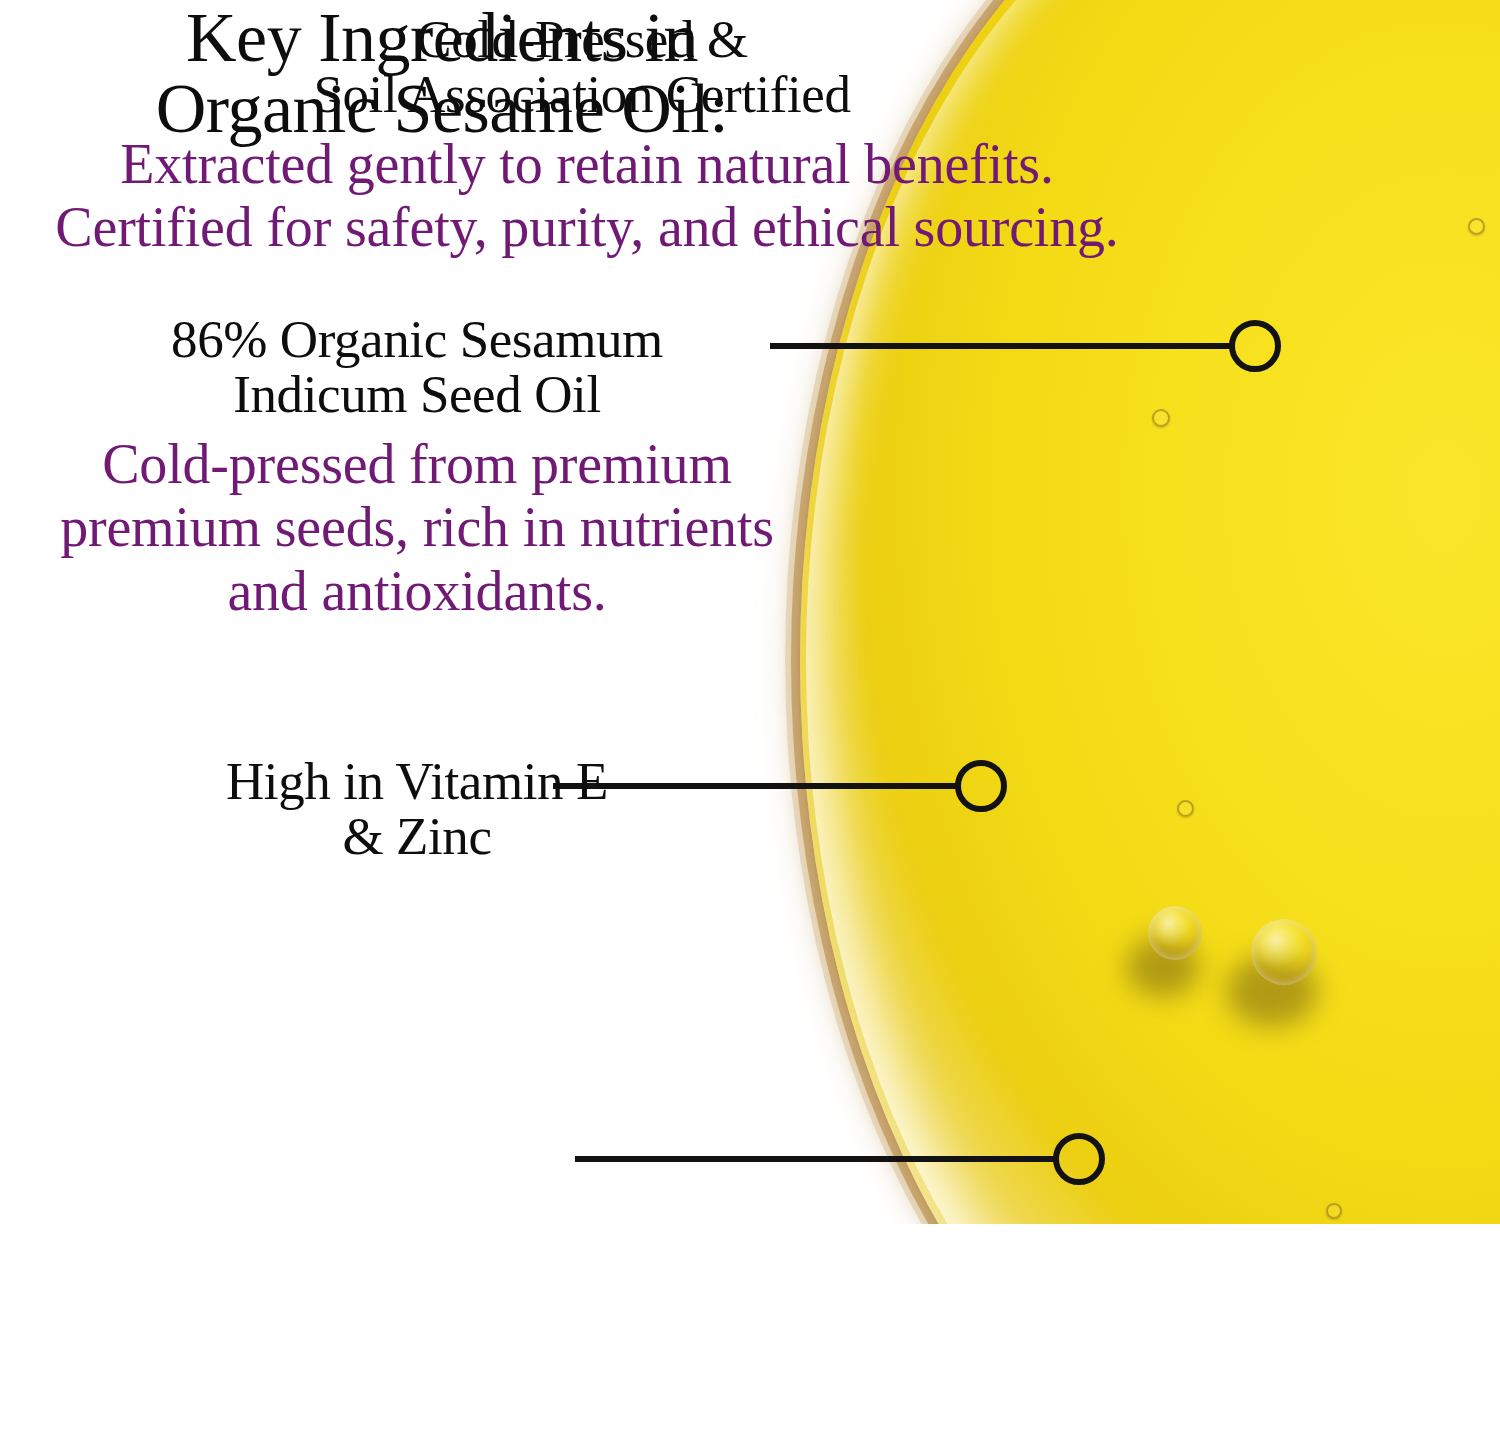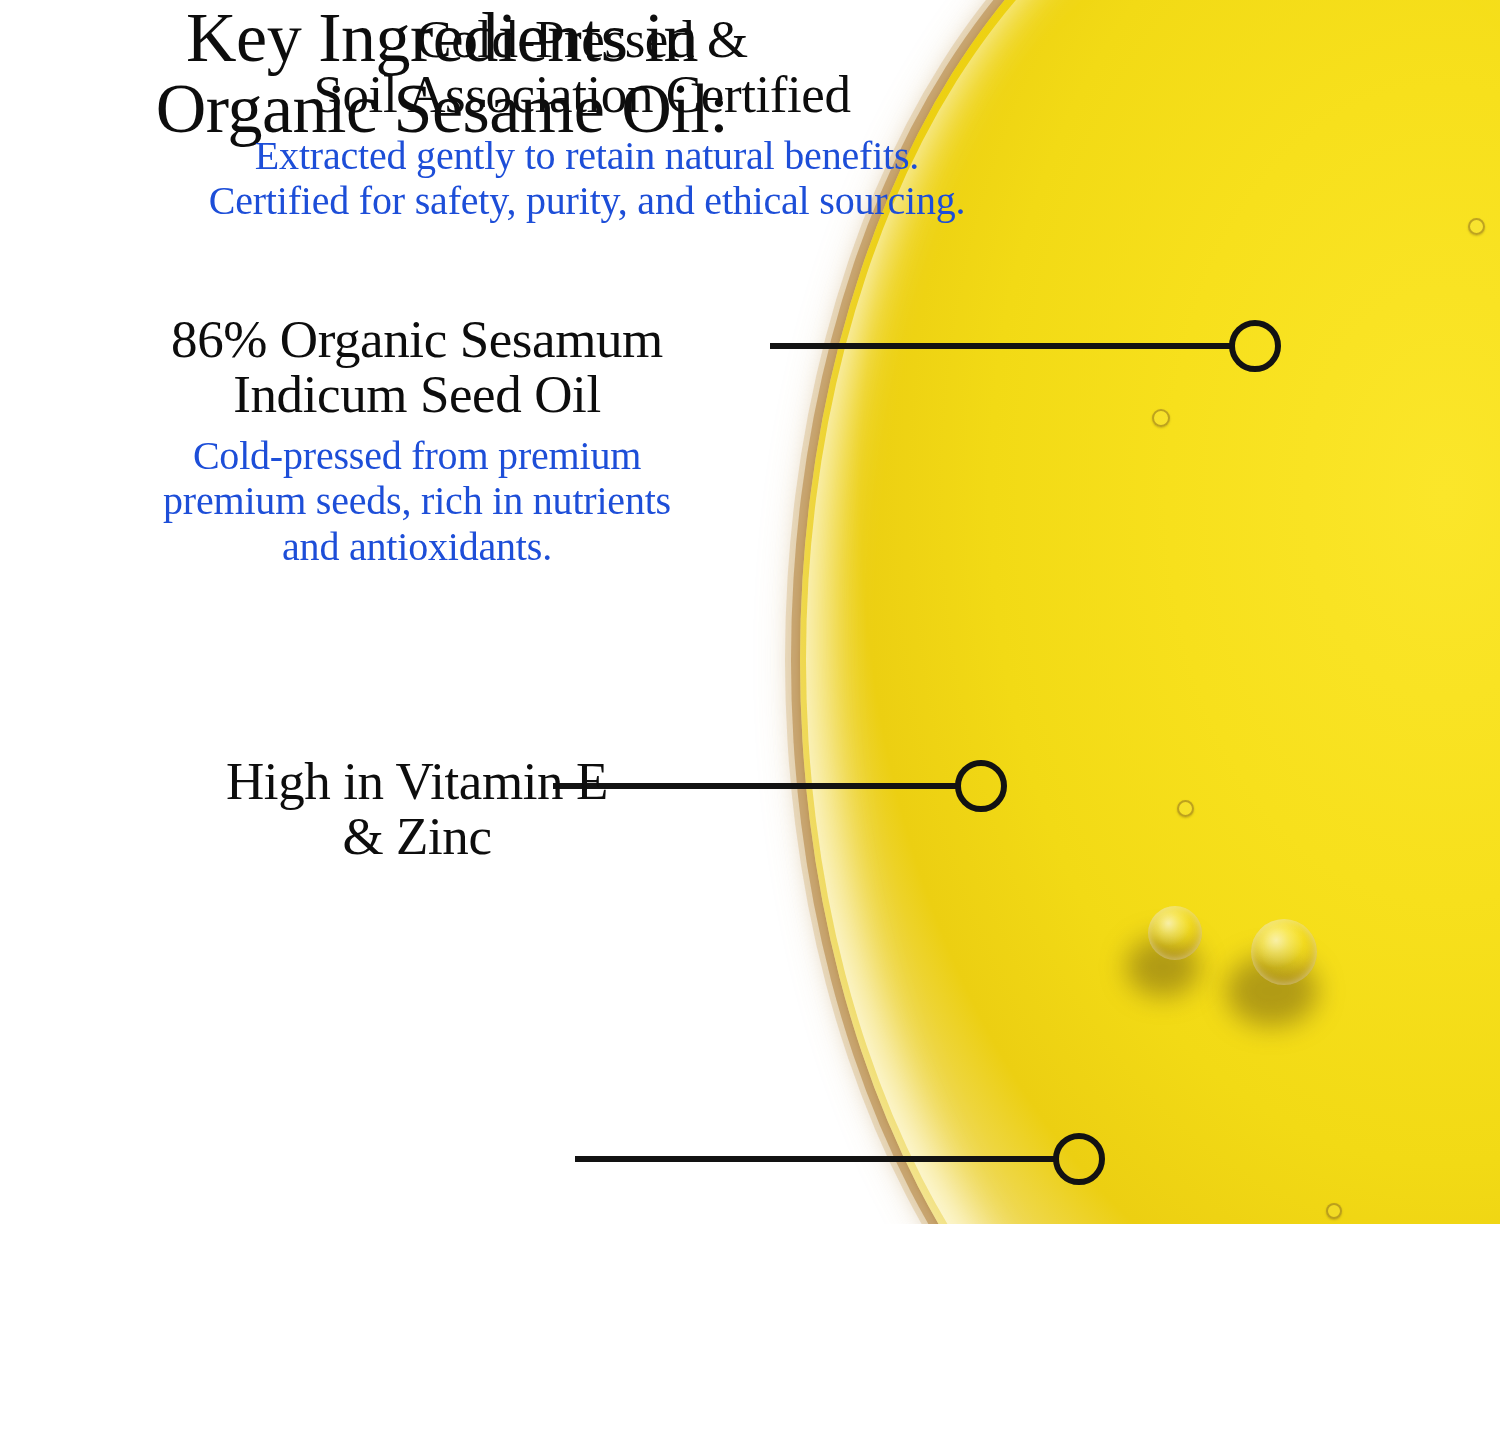--- a/index.html
+++ b/index.html
@@ -152,25 +152,25 @@
   .block-heading {
     font-size: 53px;
     line-height: 1.03;
     font-weight: 400;
     letter-spacing: -0.4px;
     color: #0d0d0d;
     white-space: pre-line;
     margin: 12px;
   }
   .block-body {
-    font-size: 40px;
+    font-size: 56px;
     line-height: 1.13;
     font-weight: 400;
     letter-spacing: -0.2px;
-    color: #1d4ed8;
+    color: #701a75;
     white-space: pre-line;
     margin: 12px 0 0 0;
   }
   #block-1 { top: 300px; }
   #block-2 { top: 742px; }
   #block-3 { top: 1104px; }
   #block-3 .block { width: 1120px; }
   #block-3 .block-body { width: 1130px; }
 </style>
 </head>

